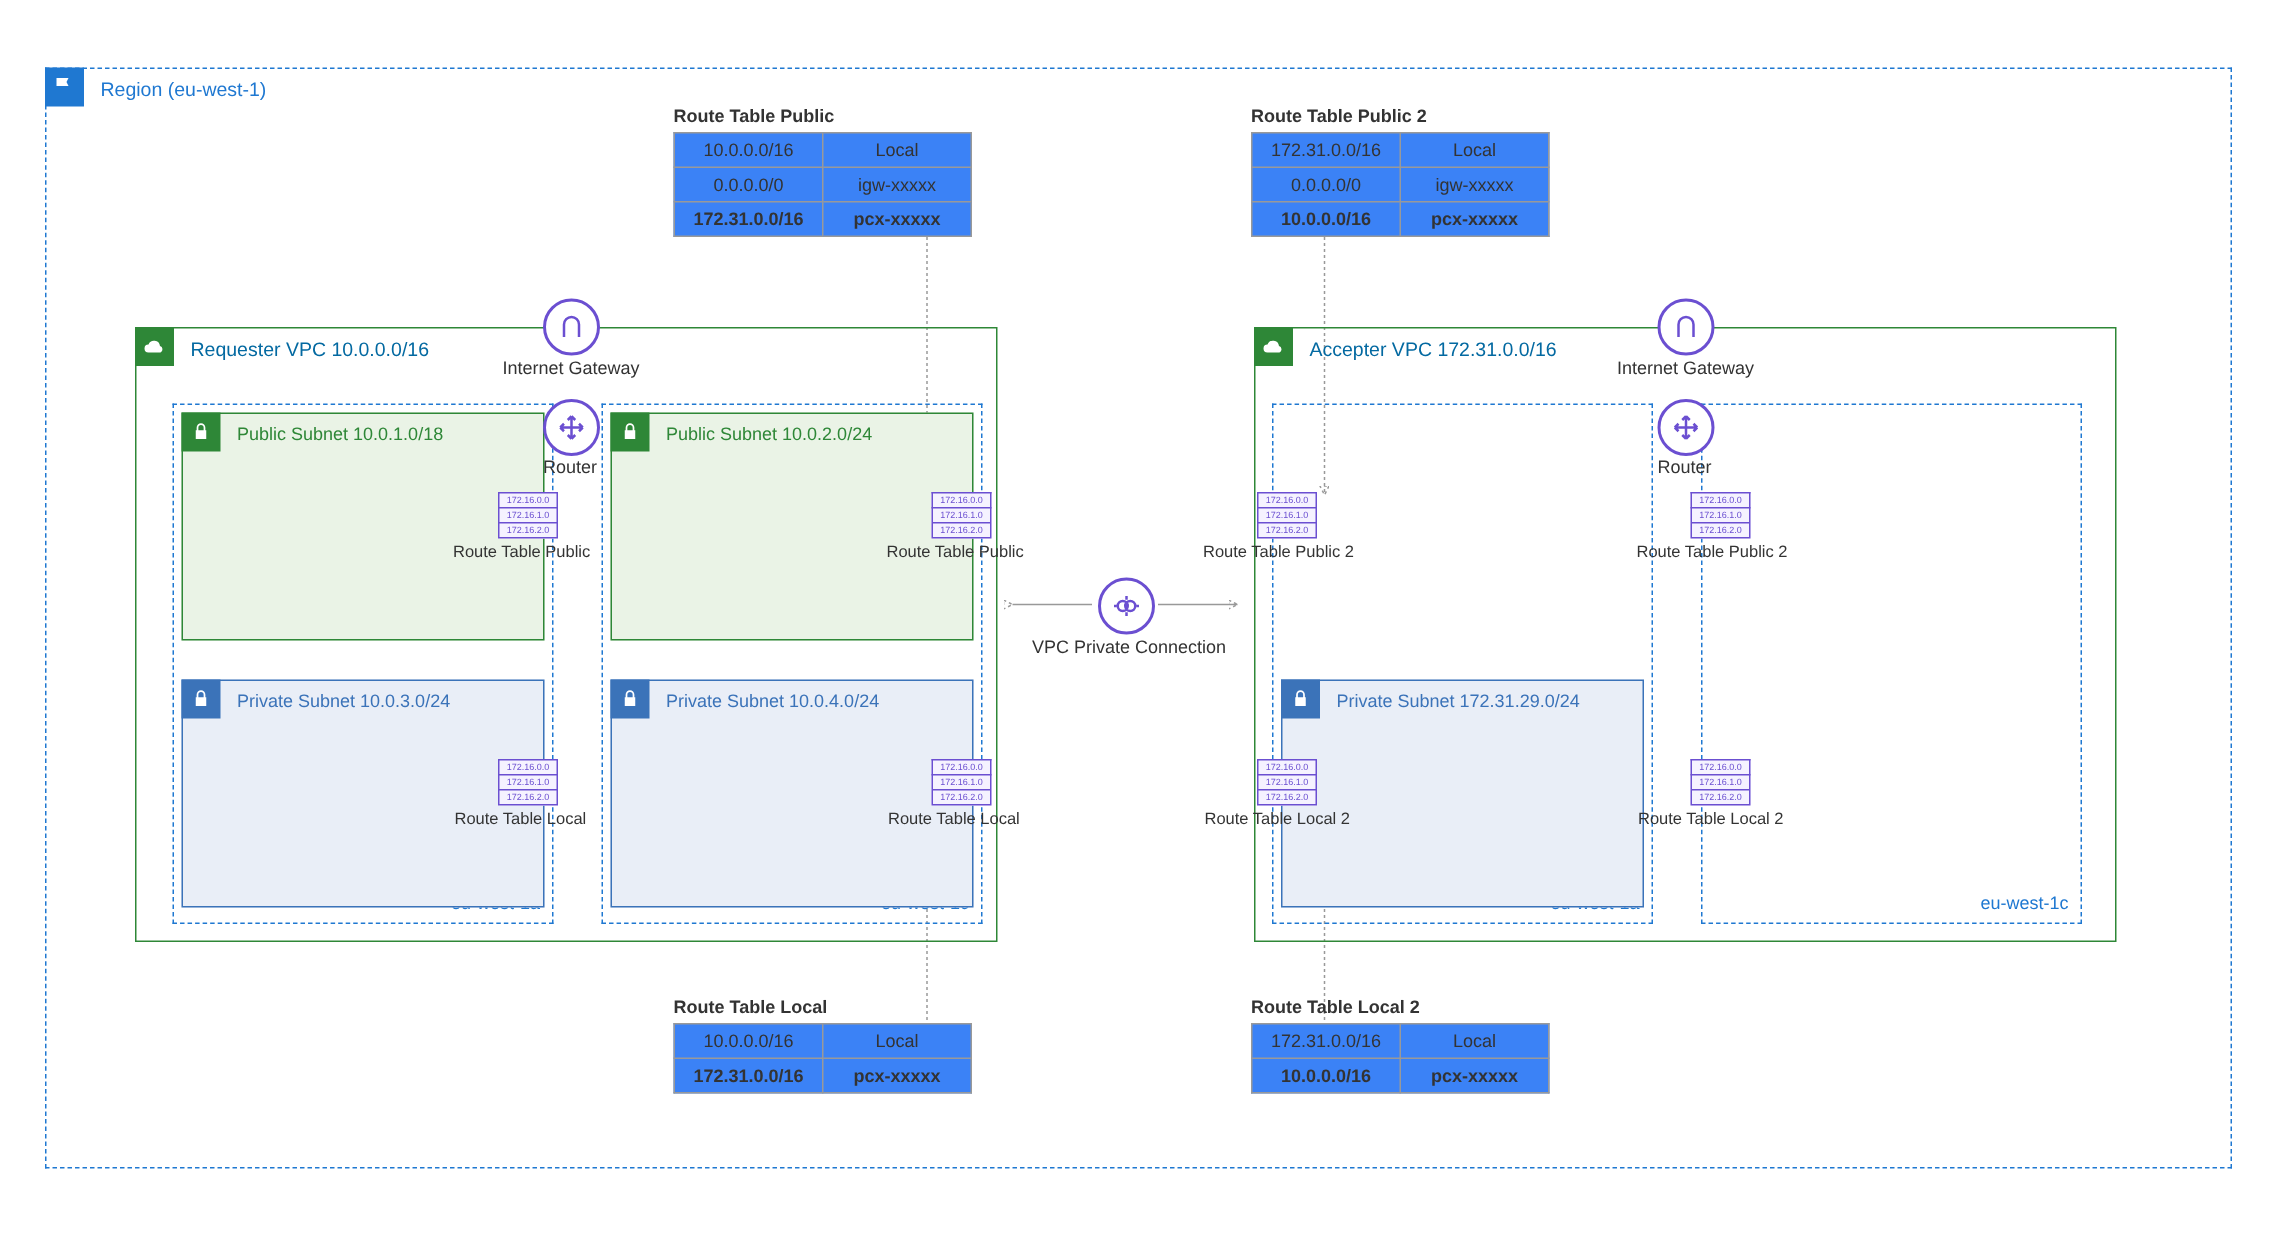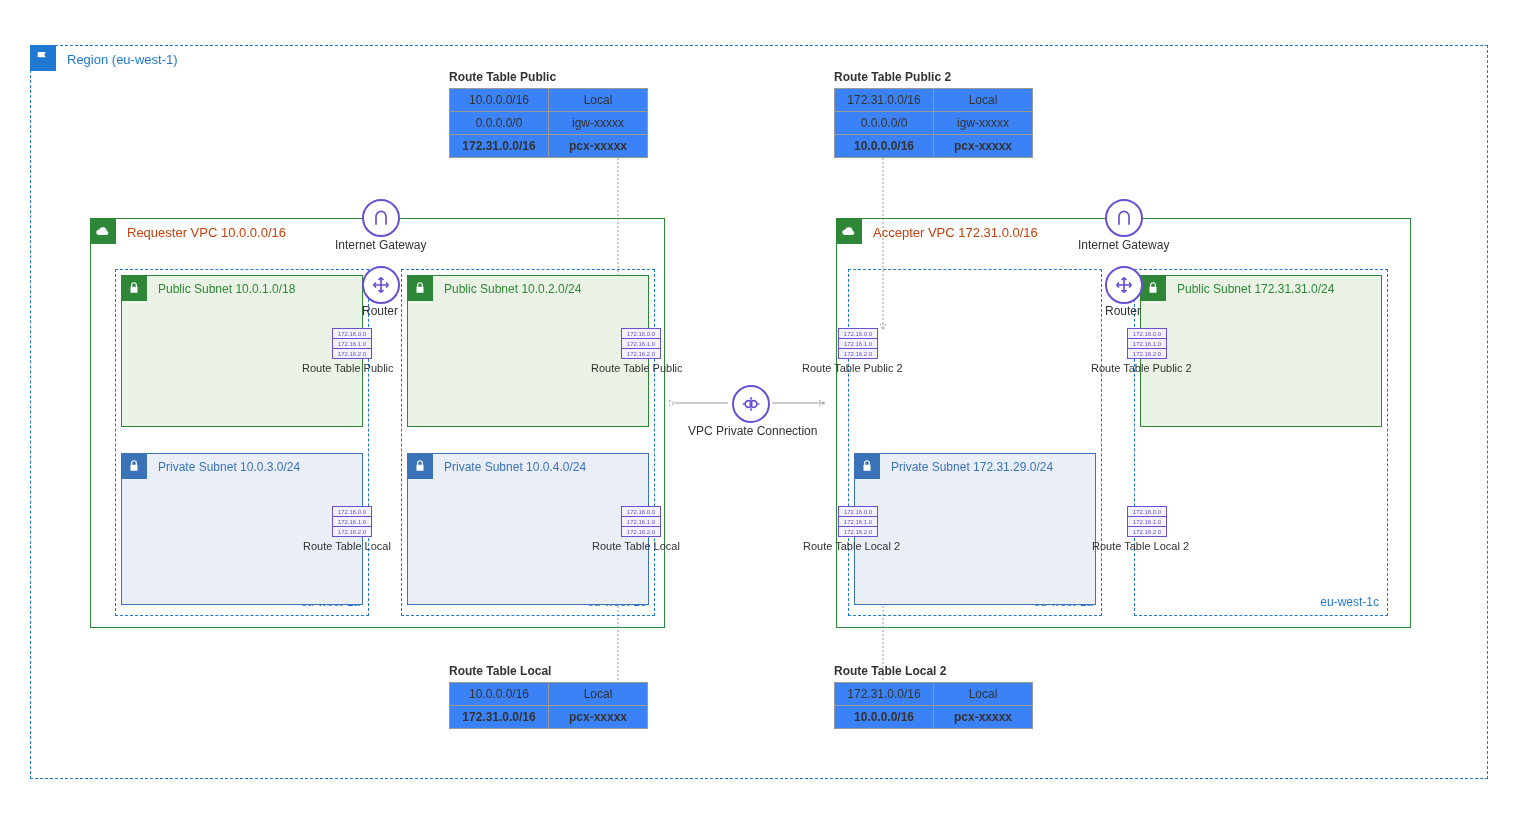--- a/index.html
+++ b/index.html
@@ -4,21 +4,21 @@
 <style>
   html,body{margin:0;padding:0;font-family:-apple-system,Helvetica,Arial,sans-serif;font-size:12px;color:#333;background:#fff}
   .canvas{position:relative;width:1300px;height:830px}
   .region{position:absolute;left:30px;top:45px;width:1456px;height:732px;border:1px dashed #1f78d1}
   .region-tag{position:absolute;left:-1px;top:-1px;width:26px;height:26px;background:#1f78d1;display:flex;align-items:center;justify-content:center}
   .region-tag svg{width:16px;height:16px;fill:#fff}
   .region-label{position:absolute;left:36px;top:6px;color:#1f78d1;font-size:13px}
   .vpc{position:absolute;border:1px solid #2e8737}
   .vpc-tag{position:absolute;left:-1px;top:-1px;width:26px;height:26px;background:#2e8737;display:flex;align-items:center;justify-content:center}
   .vpc-tag svg{width:16px;height:16px;fill:#fff}
-  .vpc-label{position:absolute;left:36px;top:6px;color:#c2410c;font-size:13px}
+  .vpc-label{position:absolute;left:36px;top:6px;color:#0369a1;font-size:13px}
   .az{position:absolute;border:1px dashed #1f78d1}
   .az-label{position:absolute;right:8px;bottom:6px;color:#1f78d1;font-size:12px}
   .subnet{position:absolute;border:1px solid}
   .subnet.public{border-color:#2e8737;background:#eaf3e6}
   .subnet.private{border-color:#3b73b9;background:#e9eef7}
   .subnet-tag{position:absolute;left:-1px;top:-1px;width:26px;height:26px;display:flex;align-items:center;justify-content:center}
   .subnet.public .subnet-tag{background:#2e8737}
   .subnet.private .subnet-tag{background:#3b73b9}
   .subnet-tag svg{width:14px;height:14px;fill:#fff}
   .subnet-label{position:absolute;left:36px;top:6px;font-size:12px}
@@ -164,28 +164,20 @@
           <path d="M6 18a4 4 0 010-8 6 6 0 0111.5 1.5A3.5 3.5 0 0118 18H6z"></path>
         </svg>
     </div>
     <div class="vpc-label">Accepter VPC 172.31.0.0/16</div>
     <div class="az" style="left:11px;top:50px;width:252px;height:345px">
       <div class="az-label">eu-west-1a</div>
     </div>
     <div class="az" style="left:297px;top:50px;width:252px;height:345px">
       <div class="az-label">eu-west-1c</div>
     </div>
-    <div class="subnet public" style="left:303px;top:56px;width:240px;height:150px">
-      <div class="subnet-tag">
-          <svg viewBox="0 0 24 24">
-            <path d="M7 10V7a5 5 0 0110 0v3h1v10H6V10h1zm2 0h6V7a3 3 0 00-6 0v3z"></path>
-          </svg>
-        </div>
-      <div class="subnet-label">Public Subnet 172.31.31.0/24</div>
-    </div>
     <div class="subnet private" style="left:17px;top:234px;width:240px;height:150px">
       <div class="subnet-tag">
           <svg viewBox="0 0 24 24">
             <path d="M7 10V7a5 5 0 0110 0v3h1v10H6V10h1zm2 0h6V7a3 3 0 00-6 0v3z"></path>
           </svg>
         </div>
       <div class="subnet-label">Private Subnet 172.31.29.0/24</div>
     </div>
   </div>
 

